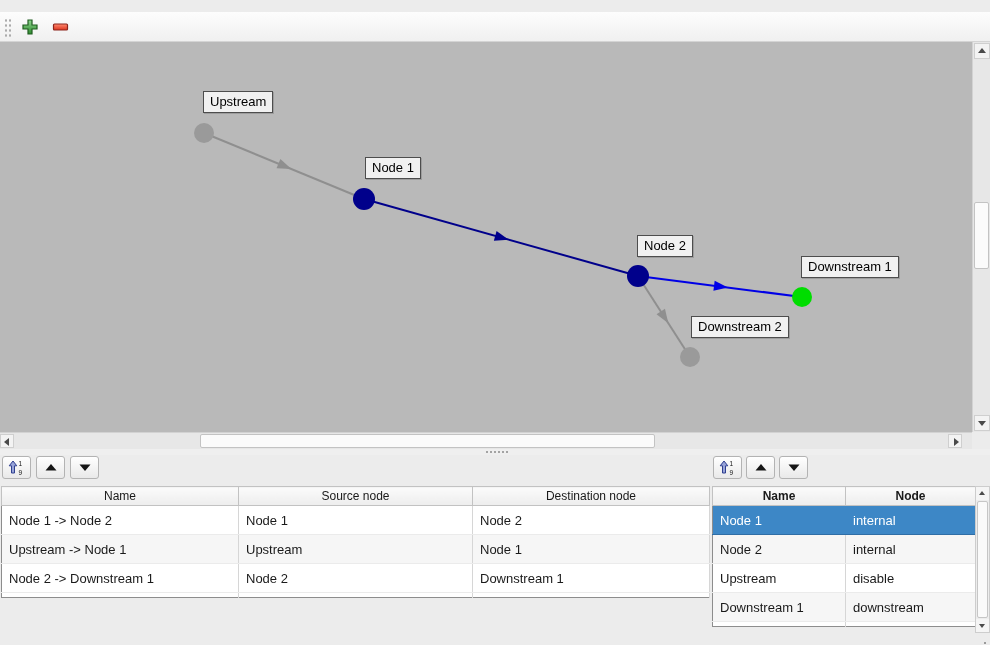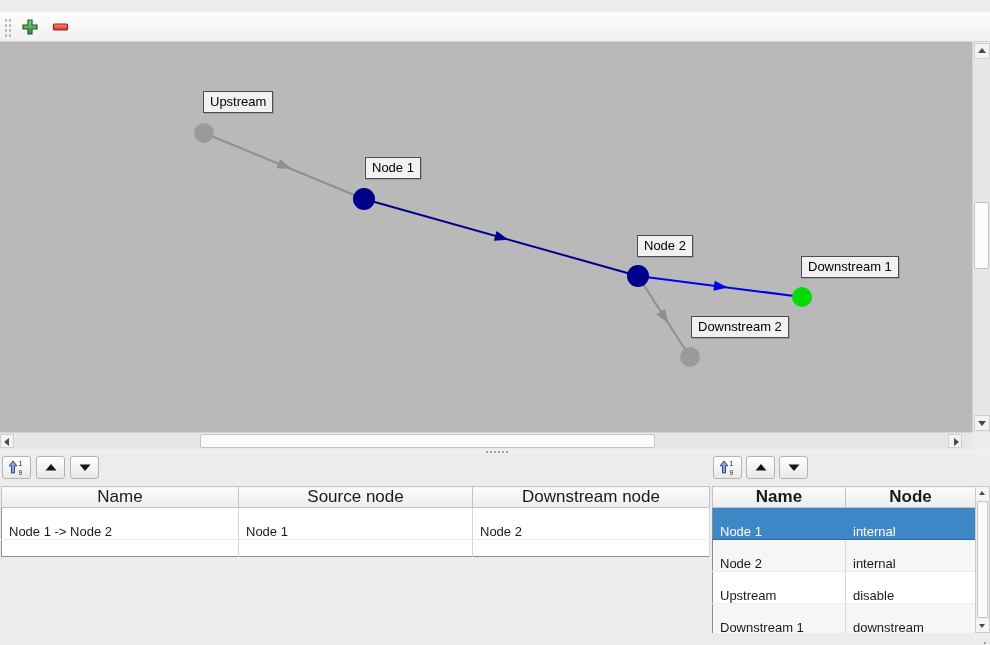--- a/index.html
+++ b/index.html
@@ -59,24 +59,24 @@
     padding:0; cursor:pointer; }
   .mini-btn svg { display:block; margin:0 auto; }
 
   
   table { border-collapse:collapse; table-layout:fixed; background:#fff; font-size:13px; color:#1a1a1a; }
   .tbl { position:absolute; top:474px; }
   #edge-table-wrap { left:1px; }
   #node-table-wrap { left:712px; }
   table { border:1px solid #8d8d8d; }
   th { height:19px; background:linear-gradient(#fbfbfb,#ededed);
-    border:1px solid #c2c2c2; font-weight:normal; font-size:17px; padding:0; text-align:center; }
+    border:1px solid #c2c2c2; font-weight:normal; font-size:12px; padding:0; text-align:center; }
   #node-table-wrap th { font-weight:bold; }
   td { height:29px; border-right:1px solid #d6d6d6; border-bottom:1px solid #ebebeb;
-    padding:16px 2px 0 7px; overflow:hidden; white-space:nowrap; background:#fff; }
+    padding:0 2px 0 7px; overflow:hidden; white-space:nowrap; background:#fff; }
   tr.even td { background:#f6f6f6; }
   tr.partial td { height:5px; border-bottom:none; }
   tr.selected td { background:#3d87c6; color:#fff; border-right-color:#3d87c6; border-bottom-color:#2f6ea6; }
 
   
   .tbl-vscroll { position:absolute; left:975px; top:474px; width:15px; height:147px;
     background:#ededed; border:1px solid #cdcdcd; }
   .tbl-vscroll .sb-btn { position:absolute; left:0px; width:13px; height:13px; background:#f5f5f5; }
   .tbl-vscroll .sb-btn.up { top:0; }
   .tbl-vscroll .sb-btn.down { bottom:0; }
@@ -208,28 +208,38 @@
       <table>
         <colgroup>
           <col style="width: 237px;">
           <col style="width: 234px;">
           <col style="width: 237px;">
         </colgroup>
         <thead>
           <tr>
             <th>Name</th>
             <th>Source node</th>
-            <th>Downstream node</th>
+            <th>Destination node</th>
           </tr>
         </thead>
         <tbody>
           <tr class="">
             <td>Node 1 -&gt; Node 2</td>
             <td>Node 1</td>
             <td>Node 2</td>
+          </tr>
+          <tr class="even">
+            <td>Upstream -&gt; Node 1</td>
+            <td>Upstream</td>
+            <td>Node 1</td>
+          </tr>
+          <tr class="">
+            <td>Node 2 -&gt; Downstream 1</td>
+            <td>Node 2</td>
+            <td>Downstream 1</td>
           </tr>
           <tr class="partial">
             <td></td>
             <td></td>
             <td></td>
           </tr>
         </tbody>
       </table>
     </div>
   <div class="tbl" id="node-table-wrap">

